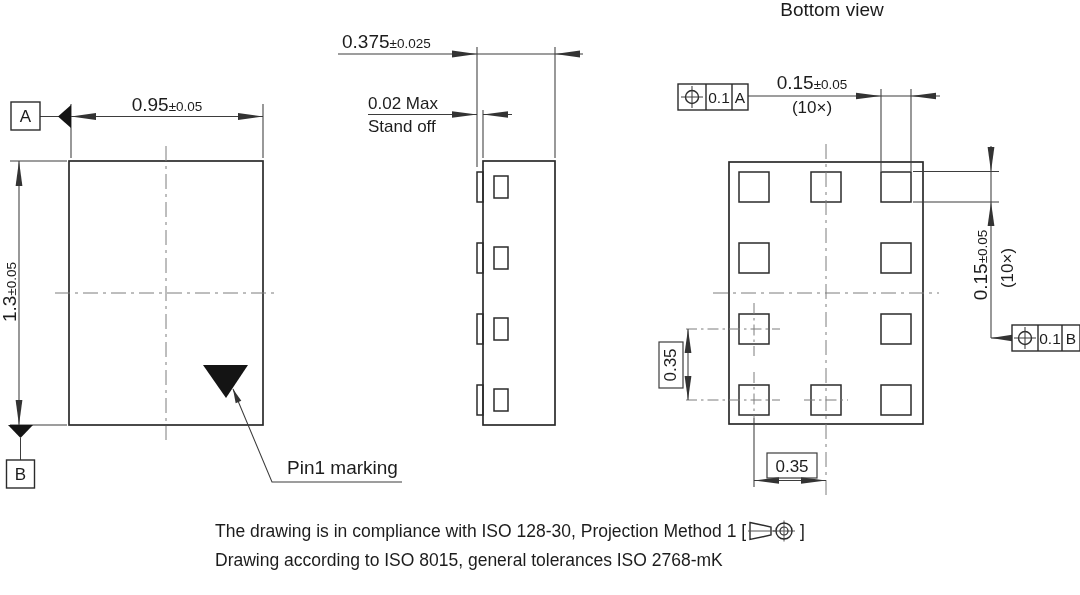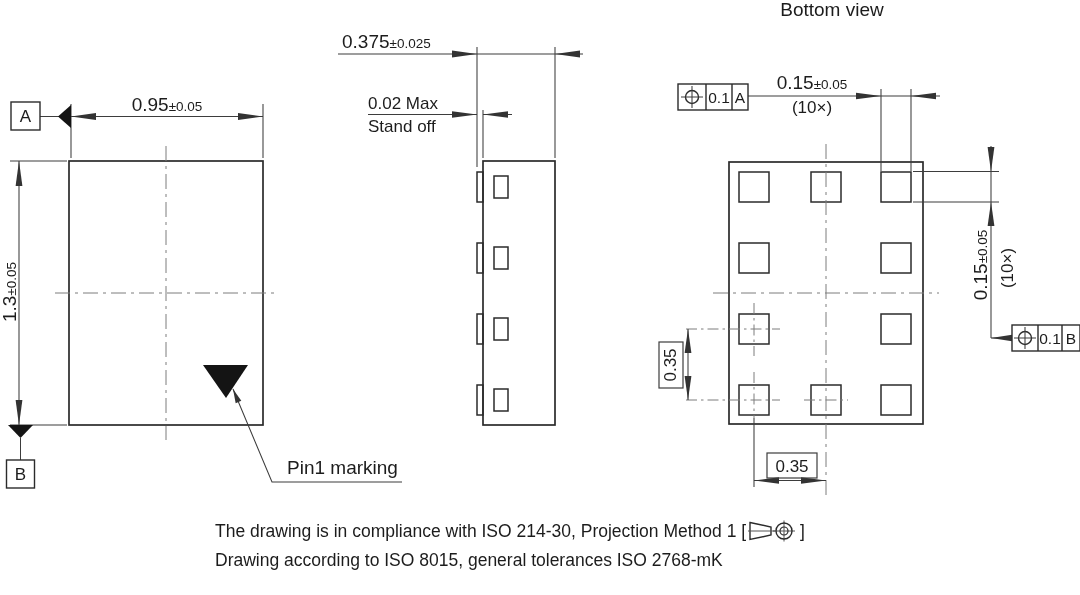--- a/index.html
+++ b/index.html
@@ -173,21 +173,21 @@
         <path class="dl" d="M1014 338 H1036 M1025 327 V349"></path>
       </g>
     </g>
     <text class="fcf-txt" x="1050" y="343.5" text-anchor="middle">0.1</text>
     <text class="fcf-txt" x="1071" y="343.5" text-anchor="middle">B</text>
   </g>
 </svg>
 
 
 <div class="notes">
-  <div><span>The drawing is in compliance with ISO 214-30, Projection Method 1 [</span><svg class="projsym" width="50" height="22" viewBox="0 0 50 22">
+  <div><span>The drawing is in compliance with ISO 128-30, Projection Method 1 [</span><svg class="projsym" width="50" height="22" viewBox="0 0 50 22">
           <polygon points="2,2.5 23,7 23,15 2,19.5" fill="none" stroke="#2b2b2b" stroke-width="1.4"></polygon>
           <path d="M0 11 H27 M25 11 H47 M36 0.5 V21.5" stroke="#555" stroke-width="1" fill="none"></path>
           <circle cx="36" cy="11" r="8" fill="none" stroke="#2b2b2b" stroke-width="1.4"></circle>
           <circle cx="36" cy="11" r="4" fill="none" stroke="#2b2b2b" stroke-width="1.2"></circle>
         </svg><span>]</span></div>
   <div>Drawing according to ISO 8015, general tolerances ISO 2768-mK</div>
 </div>
 </div>
 
 </body></html>

